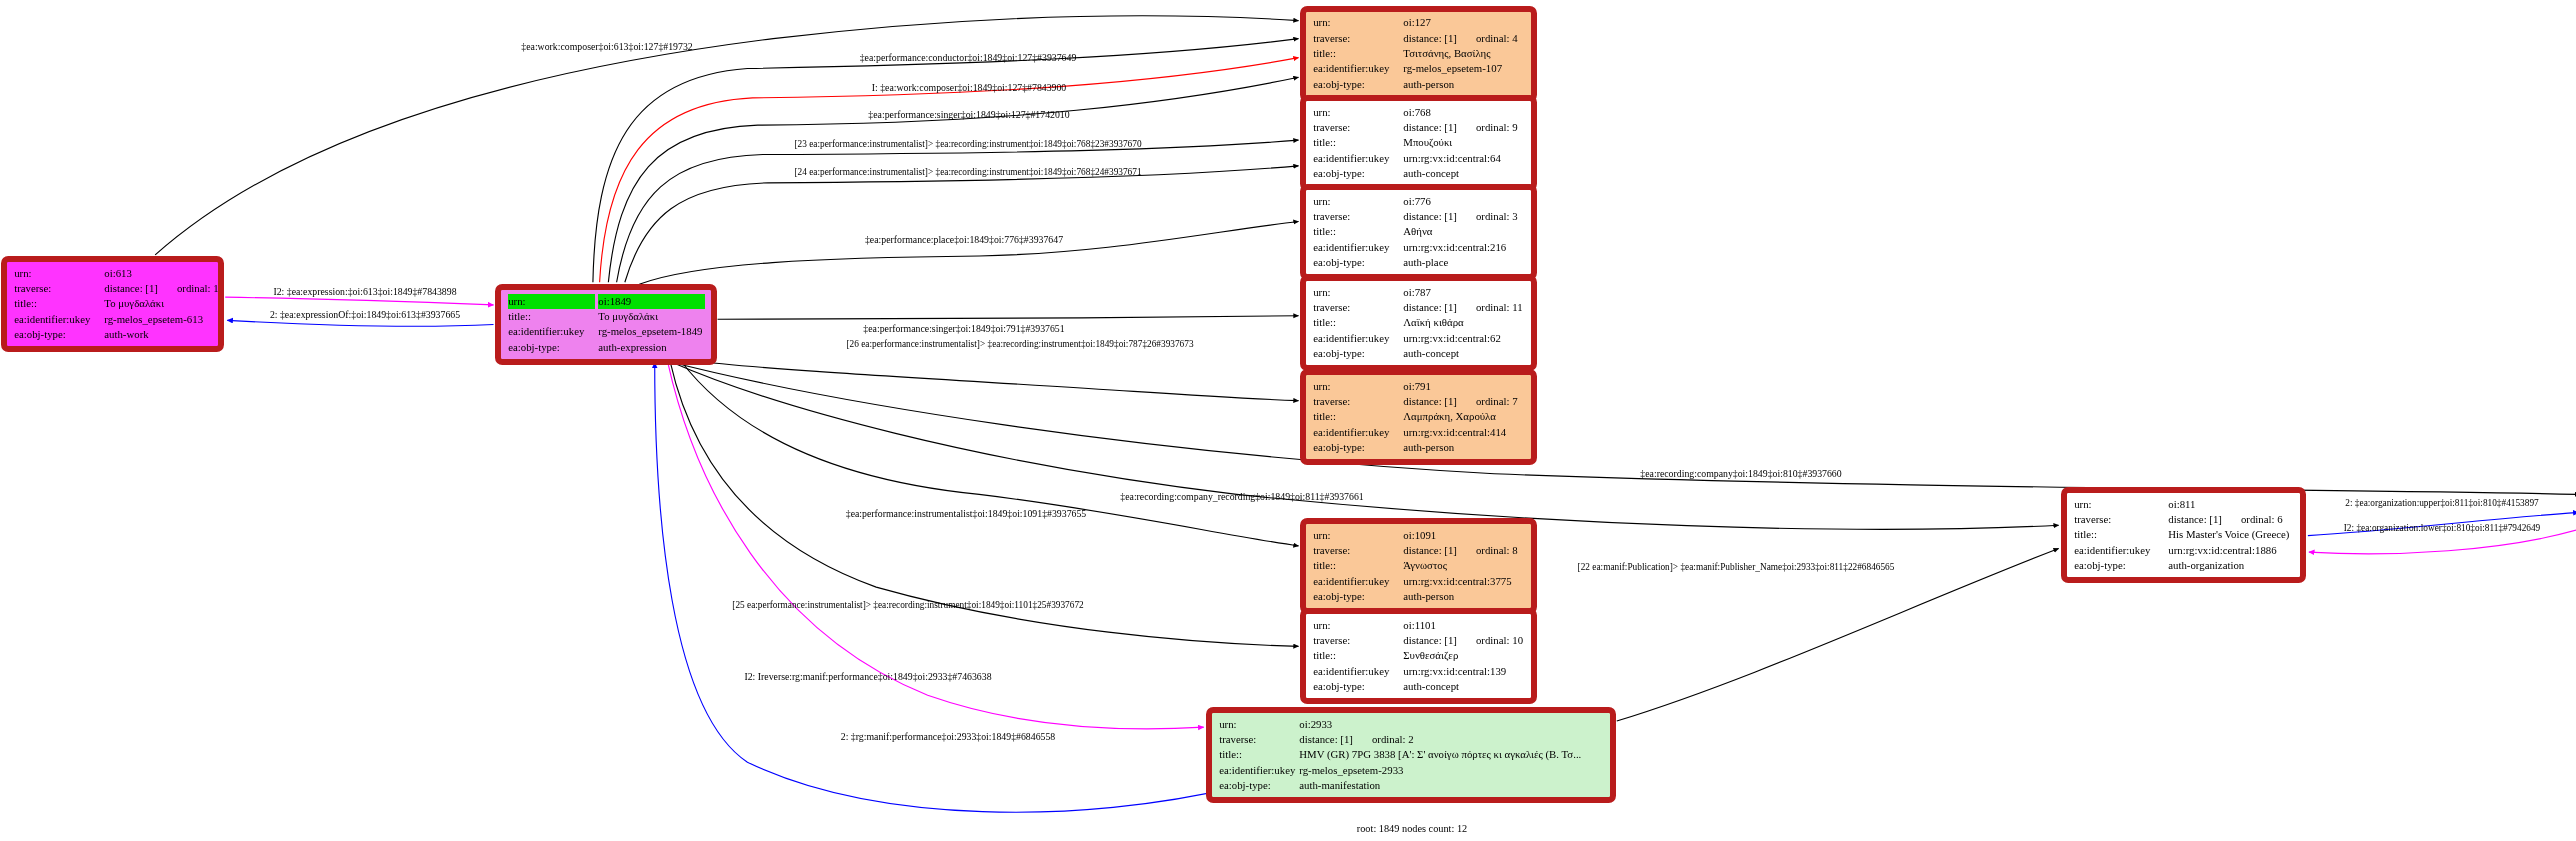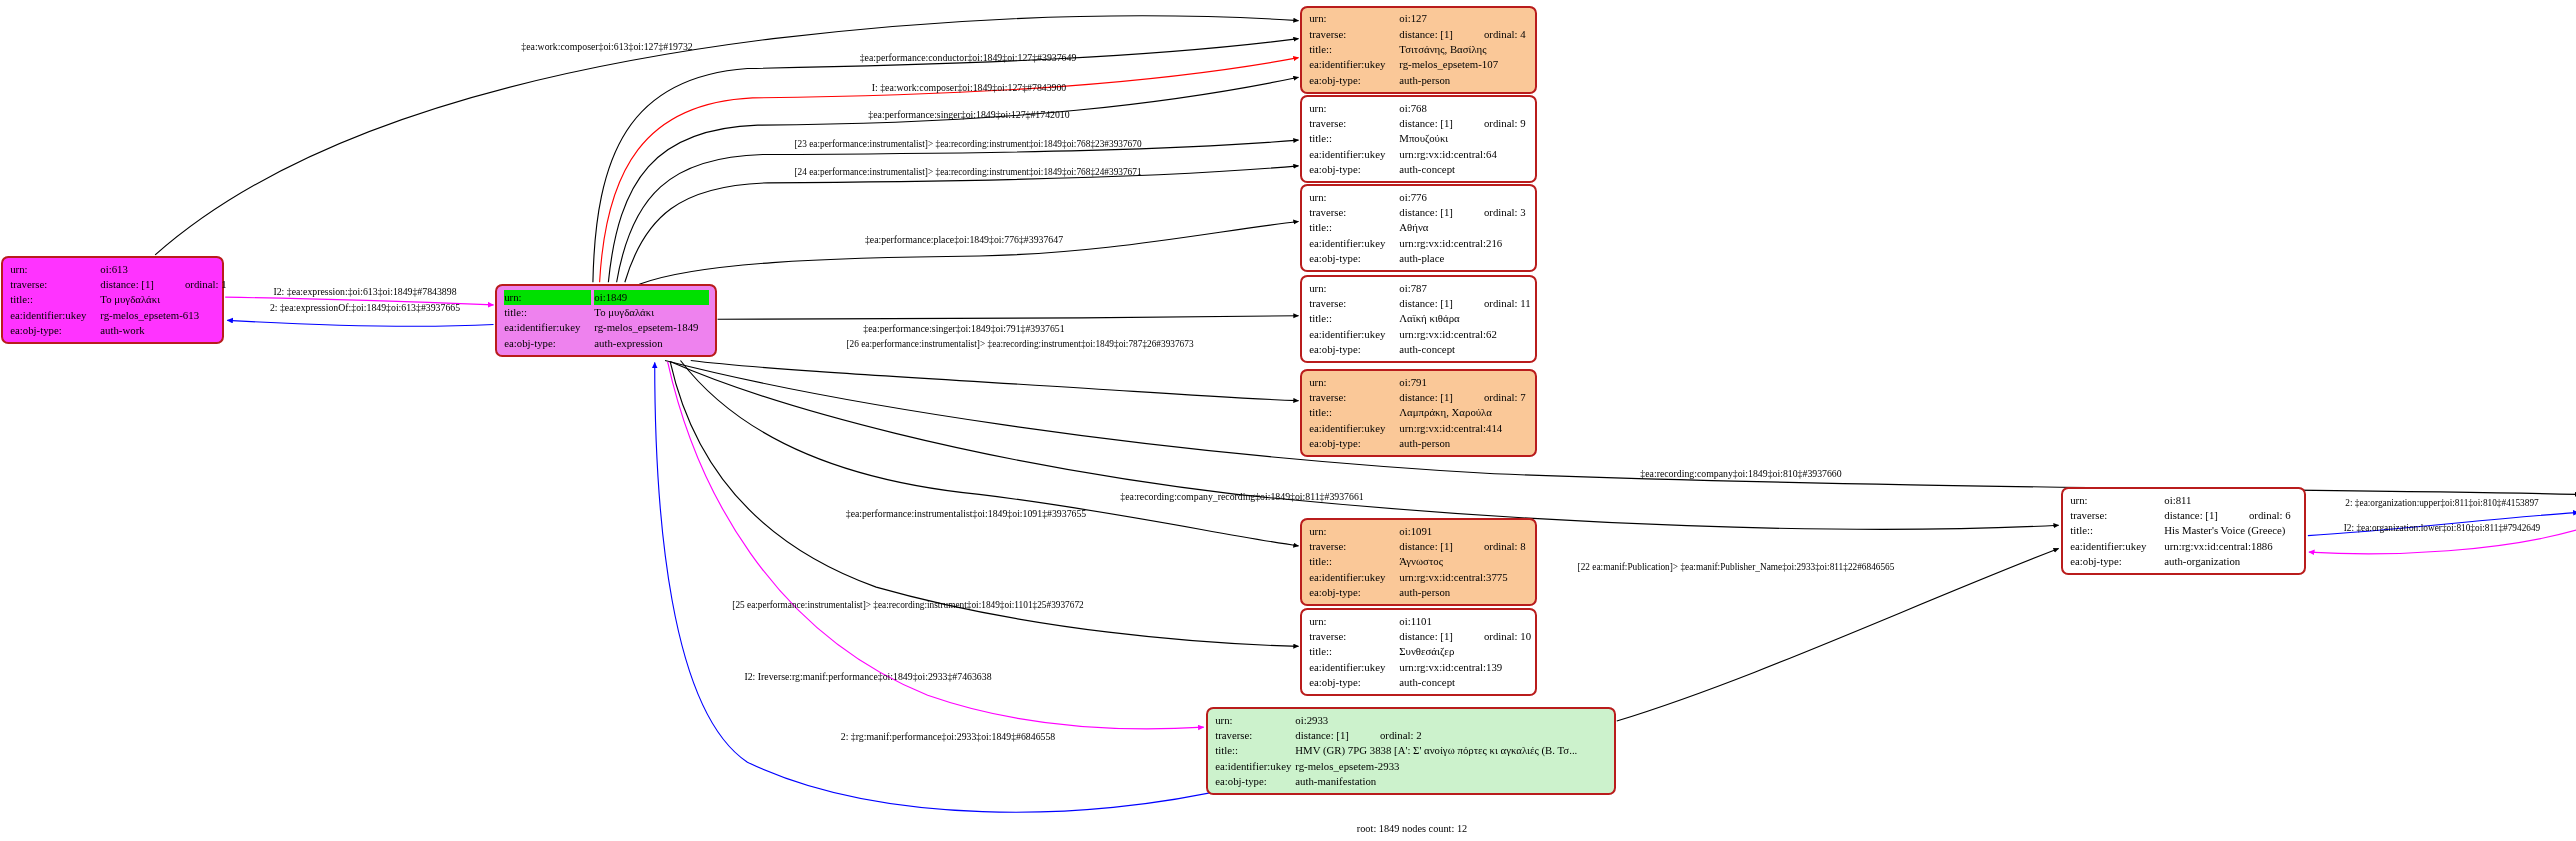--- a/index.html
+++ b/index.html
@@ -21,21 +21,21 @@
   #edge-layer {
     position: absolute;
     left: 0; top: 0;
     width: 2822px;
     height: 841px;
     pointer-events: none;
   }
   .node {
     position: absolute;
     box-sizing: border-box;
-    border: 2px solid #b91c1c;
+    border: 6px solid #b91c1c;
     border-radius: 7.2px;
     background: #ffffff;
     padding: 3.6px 6.2px 3.6px 7.2px;
     font-size: 10.8px;
     line-height: 1.42;
     color: #000000;
     white-space: nowrap;
   }
   .node.fill-magenta { background: #ff33ff; }
   .node.fill-violet  { background: #ee82ee; }
@@ -49,21 +49,21 @@
   }
   .row-key {
     flex: 0 0 auto;
     min-width: 87px;
     padding-right: 3.1px;
   }
   .row-val {
     flex: 1 1 auto;
   }
   .row-val .ord {
-    padding-left: 31px;
+    padding-left: 19px;
   }
   .node.hl-urn .node-row.urn-row .row-key,
   .node.hl-urn .node-row.urn-row .row-val {
     background: #00e000;
   }
   .node.hl-urn .node-row.urn-row .row-key { margin-right: 3.1px; padding-right: 0; }
 
   .node.narrow-key .row-key { min-width: 77px; }
   .node.wide-key .row-key { min-width: 91px; }
 
@@ -400,21 +400,21 @@
   </div>
 
   <div class="edge-label" style="left:607px; top:46px;">‡ea:work:composer‡oi:613‡oi:127‡#19732</div>
   <div class="edge-label" style="left:968px; top:57px;">‡ea:performance:conductor‡oi:1849‡oi:127‡#3937649</div>
   <div class="edge-label" style="left:969px; top:87px;">I: ‡ea:work:composer‡oi:1849‡oi:127‡#7843900</div>
   <div class="edge-label" style="left:969px; top:114px;">‡ea:performance:singer‡oi:1849‡oi:127‡#1742010</div>
   <div class="edge-label sm" style="left:968px; top:144px;">[23 ea:performance:instrumentalist]&gt; ‡ea:recording:instrument‡oi:1849‡oi:768‡23#3937670</div>
   <div class="edge-label sm" style="left:968px; top:172px;">[24 ea:performance:instrumentalist]&gt; ‡ea:recording:instrument‡oi:1849‡oi:768‡24#3937671</div>
   <div class="edge-label" style="left:964px; top:239px;">‡ea:performance:place‡oi:1849‡oi:776‡#3937647</div>
   <div class="edge-label" style="left:365px; top:291px;">I2: ‡ea:expression:‡oi:613‡oi:1849‡#7843898</div>
-  <div class="edge-label" style="left:365px; top:307px;text-align:right;">2: ‡ea:expressionOf:‡oi:1849‡oi:613‡#3937665</div>
+  <div class="edge-label" style="left:365px; top:314px;text-align:right;">2: ‡ea:expressionOf:‡oi:1849‡oi:613‡#3937665</div>
   <div class="edge-label sm" style="left:1020px; top:312px;margin-top:32px;">[26 ea:performance:instrumentalist]&gt; ‡ea:recording:instrument‡oi:1849‡oi:787‡26#3937673</div>
   <div class="edge-label" style="left:964px; top:328px;">‡ea:performance:singer‡oi:1849‡oi:791‡#3937651</div>
   <div class="edge-label" style="left:1741px; top:473px;">‡ea:recording:company‡oi:1849‡oi:810‡#3937660</div>
   <div class="edge-label" style="left:1242px; top:496px;">‡ea:recording:company_recording‡oi:1849‡oi:811‡#3937661</div>
   <div class="edge-label sm" style="left:2442px; top:503px;">2: ‡ea:organization:upper‡oi:811‡oi:810‡#4153897</div>
   <div class="edge-label sm" style="left:2442px; top:528px;">I2: ‡ea:organization:lower‡oi:810‡oi:811‡#7942649</div>
   <div class="edge-label" style="left:966px; top:513px;">‡ea:performance:instrumentalist‡oi:1849‡oi:1091‡#3937655</div>
   <div class="edge-label sm" style="left:908px; top:605px;">[25 ea:performance:instrumentalist]&gt; ‡ea:recording:instrument‡oi:1849‡oi:1101‡25#3937672</div>
   <div class="edge-label sm" style="left:1736px; top:567px;">[22 ea:manif:Publication]&gt; ‡ea:manif:Publisher_Name‡oi:2933‡oi:811‡22#6846565</div>
   <div class="edge-label" style="left:868px; top:676px;">I2: Ireverse:rg:manif:performance‡oi:1849‡oi:2933‡#7463638</div>

